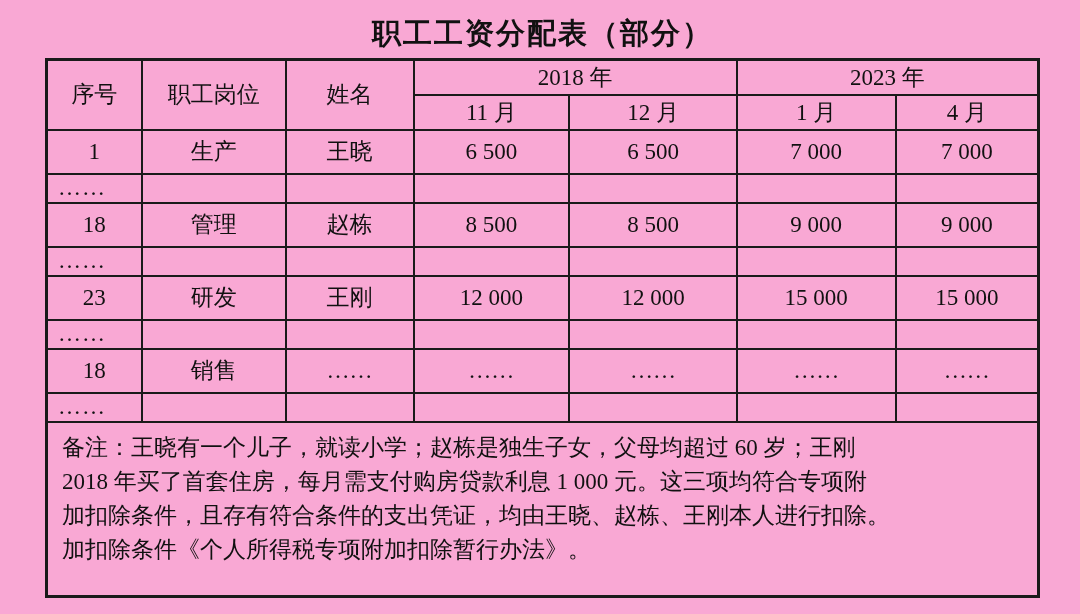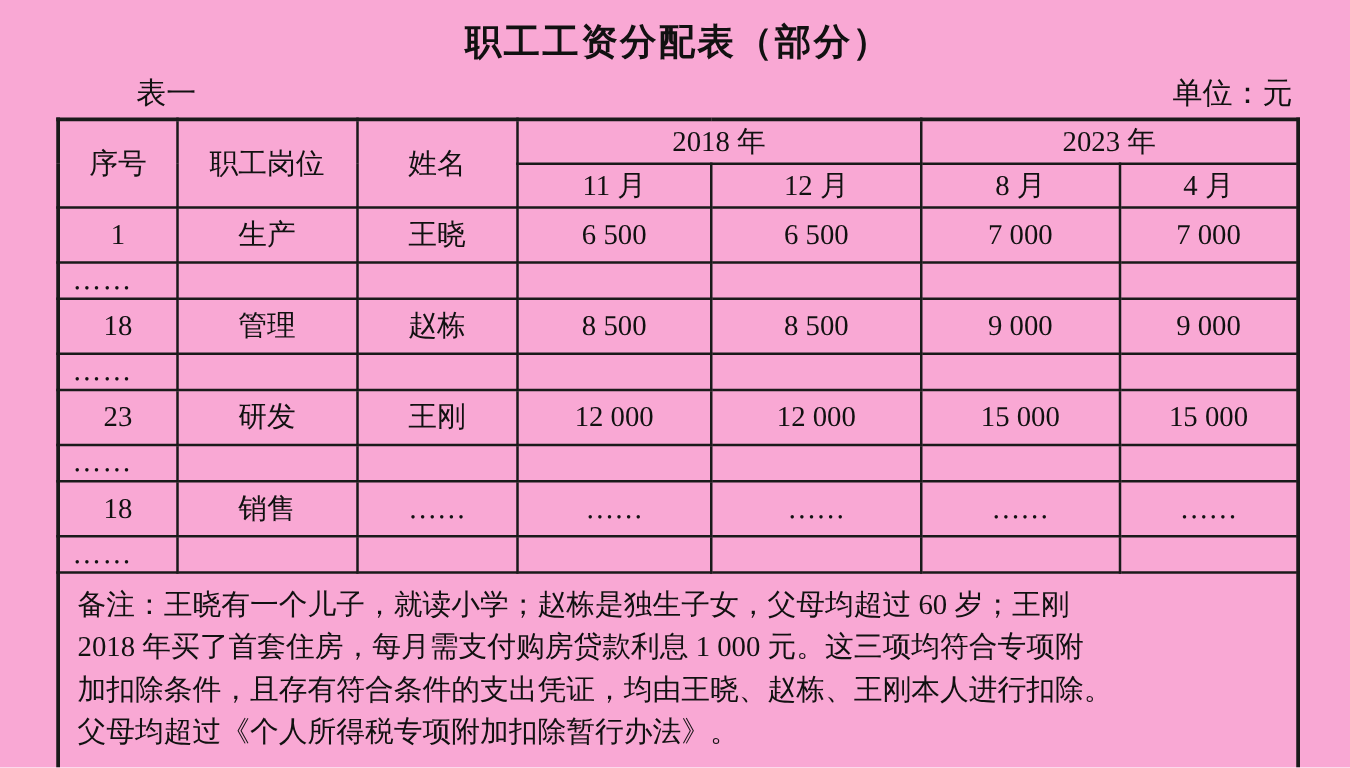--- a/index.html
+++ b/index.html
@@ -35,24 +35,20 @@
   }
   .note-line { white-space:nowrap; }
 </style>
 </head>
 <body>
 
 <div class="page">
 
   <div class="title">职工工资分配表（部分）</div>
 
-  <div class="subhead">
-    <span>表一</span>
-    <span>单位：元</span>
-  </div>
 
   <table class="wage">
     <colgroup>
       <col style="width:9.6%">
         <col style="width:14.5%">
         <col style="width:12.9%">
       <col style="width:15.7%">
         <col style="width:16.9%">
         <col style="width:16.0%">
         <col style="width:14.4%">
@@ -61,21 +57,21 @@
       <tr>
         <th rowspan="2">序号</th>
         <th rowspan="2">职工岗位</th>
         <th rowspan="2">姓名</th>
         <th colspan="2">2018 年</th>
         <th colspan="2">2023 年</th>
       </tr>
       <tr>
         <th>11 月</th>
         <th>12 月</th>
-        <th>8 月</th>
+        <th>1 月</th>
         <th>4 月</th>
       </tr>
     </thead>
     <tbody>
       <tr class="r-tall">
         <td>1</td>
         <td>生产</td>
         <td>王晓</td>
         <td>6 500</td>
         <td>6 500</td>
@@ -143,19 +139,19 @@
         <td></td>
         <td></td>
         <td></td>
         <td></td>
       </tr>
       <tr class="note-row">
         <td colspan="7">
           <div class="note-line">备注：王晓有一个儿子，就读小学；赵栋是独生子女，父母均超过 60 岁；王刚</div>
           <div class="note-line">2018 年买了首套住房，每月需支付购房贷款利息 1 000 元。这三项均符合专项附</div>
           <div class="note-line">加扣除条件，且存有符合条件的支出凭证，均由王晓、赵栋、王刚本人进行扣除。</div>
-          <div class="note-line">父母均超过《个人所得税专项附加扣除暂行办法》。</div>
+          <div class="note-line">加扣除条件《个人所得税专项附加扣除暂行办法》。</div>
         </td>
       </tr>
     </tbody>
   </table>
 
 </div>
 
 </body></html>

